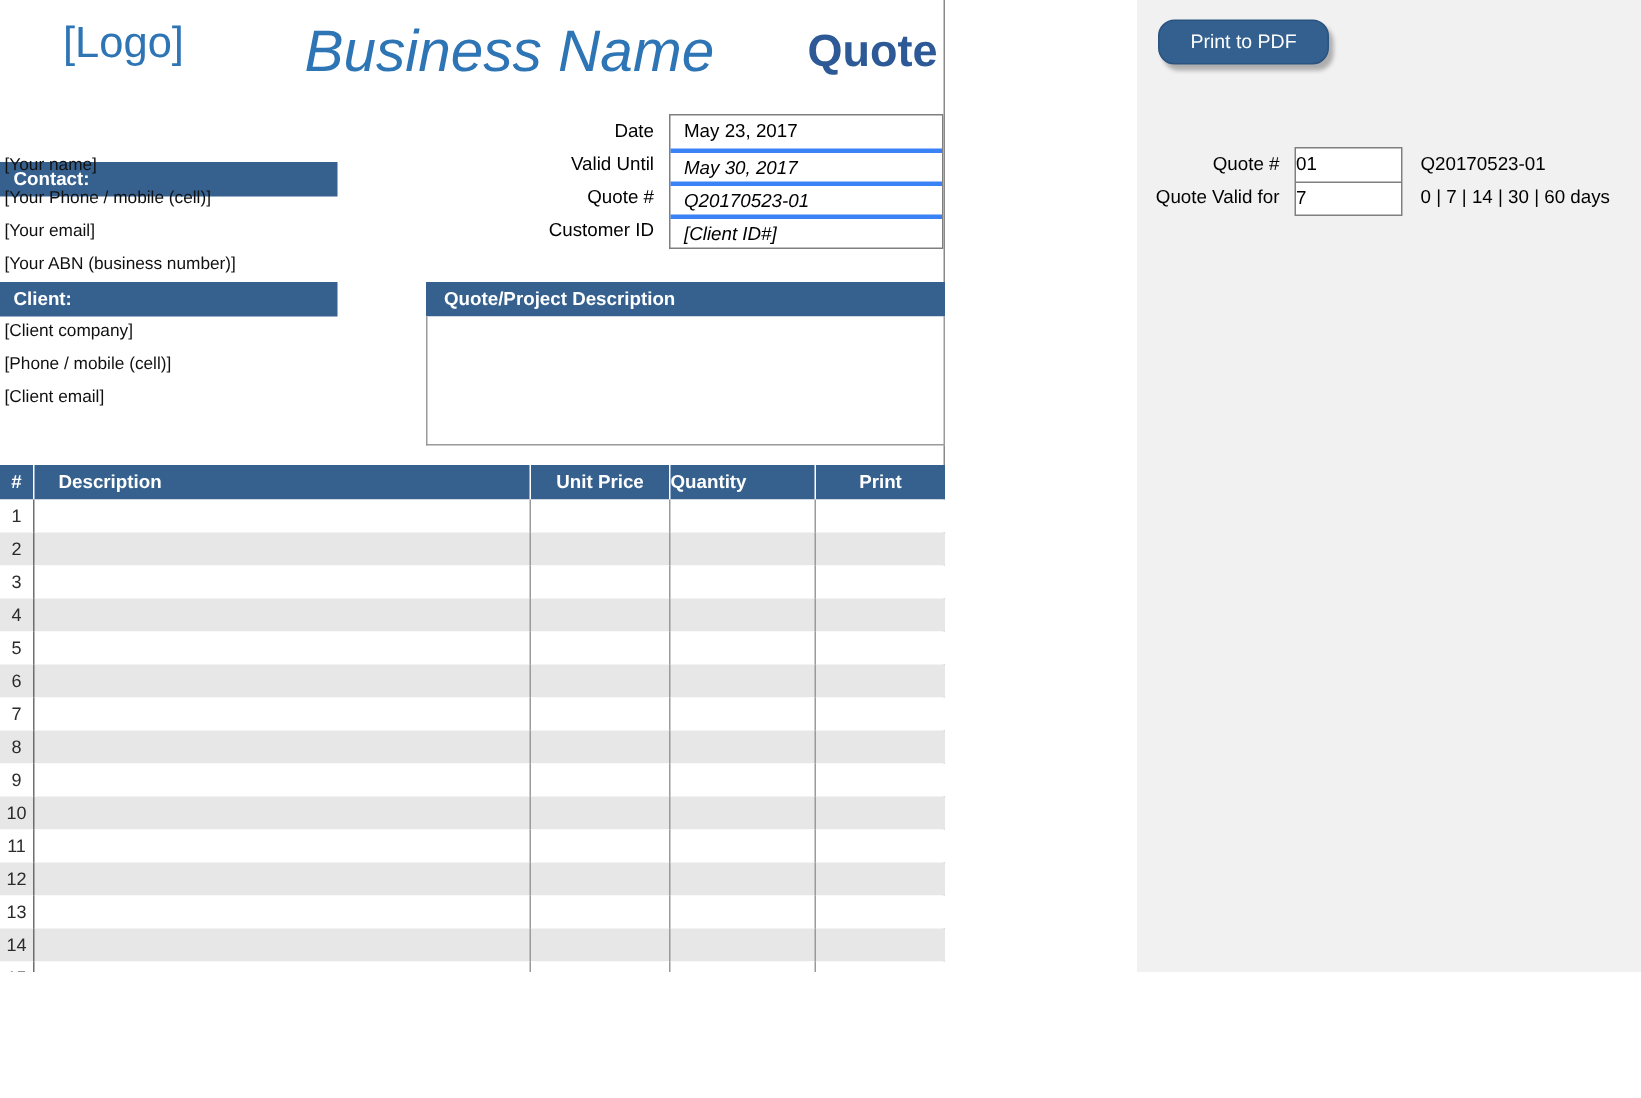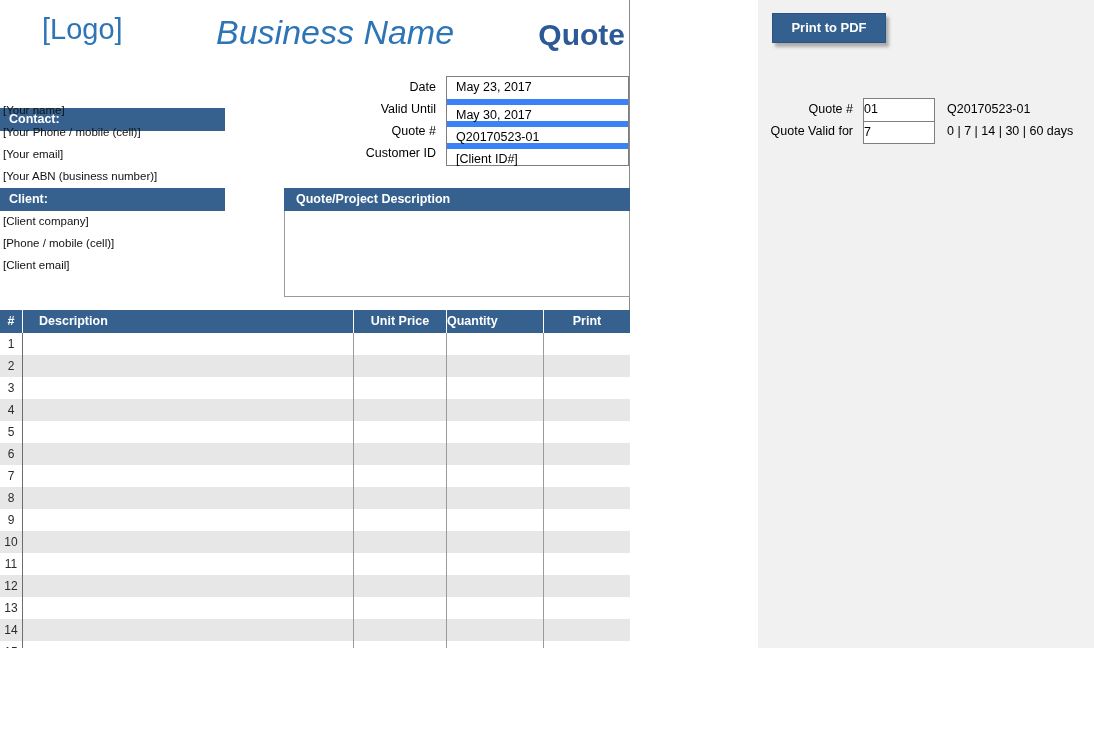--- a/index.html
+++ b/index.html
@@ -8,40 +8,40 @@
           font-family:"Liberation Sans", sans-serif; color:#000; }
 
   
   .side-panel { position:absolute; left:758px; top:0; width:336px; height:732px; background:var(--panel-gray,#F1F1F1); }
 
   
   .sheet-edge { position:absolute; left:629px; top:0; width:1px; height:732px; background:#8a8a8a; }
 
   
   .logo-text { position:absolute; left:42px; top:13px; font-size:29px; font-weight:400; color:var(--light-blue,#2E75B6); }
-  .business-name { position:absolute; left:216px; top:13px; font-size:34px; font-style:italic; color:var(--light-blue,#2E75B6); }
+  .business-name { position:absolute; left:203px; top:13px; font-size:39px; font-style:italic; color:var(--light-blue,#2E75B6); }
   .doc-title { position:absolute; left:440px; top:18px; width:185px; text-align:right; font-size:30px; font-weight:bold; color:var(--title-blue,#2D5A96); }
 
   
   .bar { position:absolute; height:23px; background:var(--bar-blue,#36618F); color:#fff; font-size:12.5px; font-weight:bold; line-height:23px; padding-left:9px; }
   .bar-contact { left:0; top:76px; width:225px;margin-top:32px; }
   .bar-client  { left:0; top:188px; width:225px; }
   .bar-desc    { left:284px; top:188px; width:346px; padding-left:12px; }
 
   .stack { position:absolute; font-size:11.5px; color:#111; }
   .stack div { height:22px; line-height:22px; }
   .stack-contact { left:3px; top:99px; width:260px; }
   .stack-client  { left:3px; top:210px; width:260px; }
 
   
   .qi-labels { position:absolute; left:320px; top:76px; width:116px; font-size:12.5px; }
   .qi-labels div { height:22px; line-height:22px; text-align:right; }
   .qi-values { position:absolute; left:446px; top:76px; width:183px; border:1px solid #7f7f7f; background:#fff; }
   .qi-values div { height:22px; line-height:21px; padding-left:9px; font-size:12.5px; }
-  .qi-values div + div { border-top:6px solid #3b82f6; }
+  .qi-values div + div { border-top:3px solid #3b82f6;font-style:italic; }
 
   
   .desc-box { position:absolute; left:284px; top:211px; width:346px; height:86px; background:#fff; border:1px solid #9a9a9a; border-top:none; font-size:12px; padding:4px 8px; }
 
   
   .tbl-head { position:absolute; left:0; top:310px; width:630px; height:23px; display:flex; background:var(--bar-blue,#36618F); color:#fff; font-size:12.5px; font-weight:bold; }
   .tbl-head span { display:block; line-height:23px; }
   .th-num  { width:22px; text-align:center; }
   .th-desc { width:331px; padding-left:16px; border-left:1px solid #fff; }
   .th-unit { width:93px; text-align:center; border-left:1px solid #fff; }
@@ -55,21 +55,21 @@
   .tbl-row .c-desc { width:331px; border-left:1px solid #6e6e6e; }
   .tbl-row .c-unit { width:93px;  border-left:1px solid #9a9a9a; }
   .tbl-row .c-qty  { width:97px;  border-left:1px solid #9a9a9a; }
   .tbl-row .c-total{ width:87px;  border-left:1px solid #9a9a9a; }
 
   
   .watermark { position:absolute; left:410px; top:426px; font-size:56px; font-weight:bold; color:var(--watermark-blue,#0070DC); white-space:nowrap; z-index:20; letter-spacing:-1px; }
 
   
   .print-btn { position:absolute; left:772px; top:13px; width:114px; height:30px; background:var(--button-blue,#33608F);
-               border:1px solid #2B5380; border-radius:0; color:#fff; font-weight:bold; font-size:13px;
+               border:1px solid #2B5380; border-radius:11px; color:#fff; font-weight:normal; font-size:13px;
                text-align:center; line-height:28px; box-shadow:3px 4px 3px #aeaeae; cursor:pointer; }
   .sp-labels { position:absolute; left:760px; top:98px; width:93px; font-size:12.5px; }
   .sp-labels div { height:22px; line-height:22px; text-align:right; }
   .sp-boxes { position:absolute; left:863px; top:98px; width:72px; background:#fff; border:1px solid #7f7f7f; }
   .sp-boxes div { height:22px; line-height:21px; text-align:left; font-size:12.5px; }
   .sp-boxes div + div { border-top:1px solid #7f7f7f; }
   .sp-hints { position:absolute; left:947px; top:98px; width:145px; font-size:12.5px; }
   .sp-hints div { height:22px; line-height:22px; }
 </style>
 </head>

